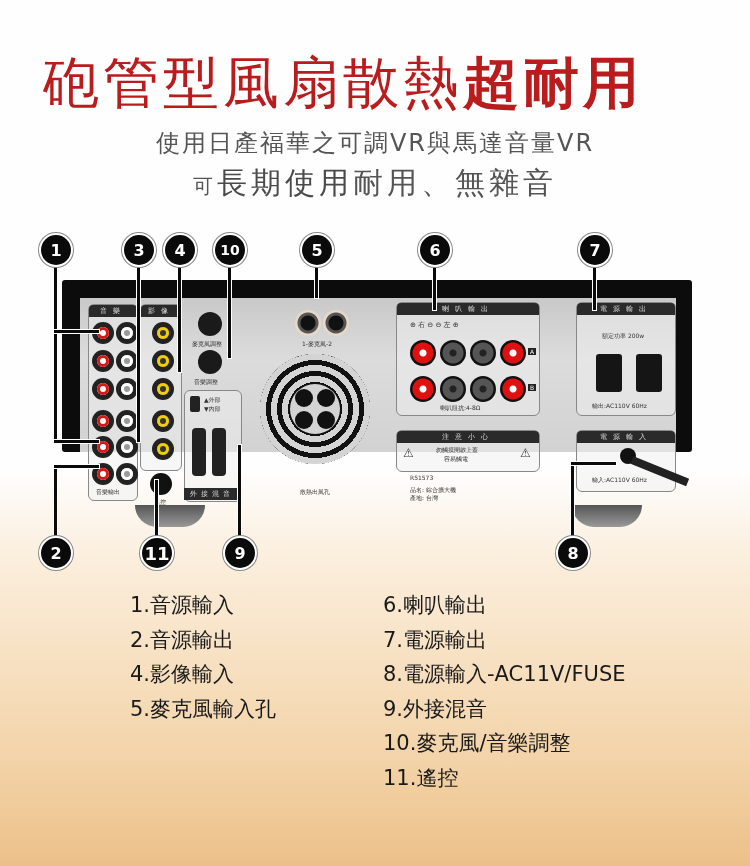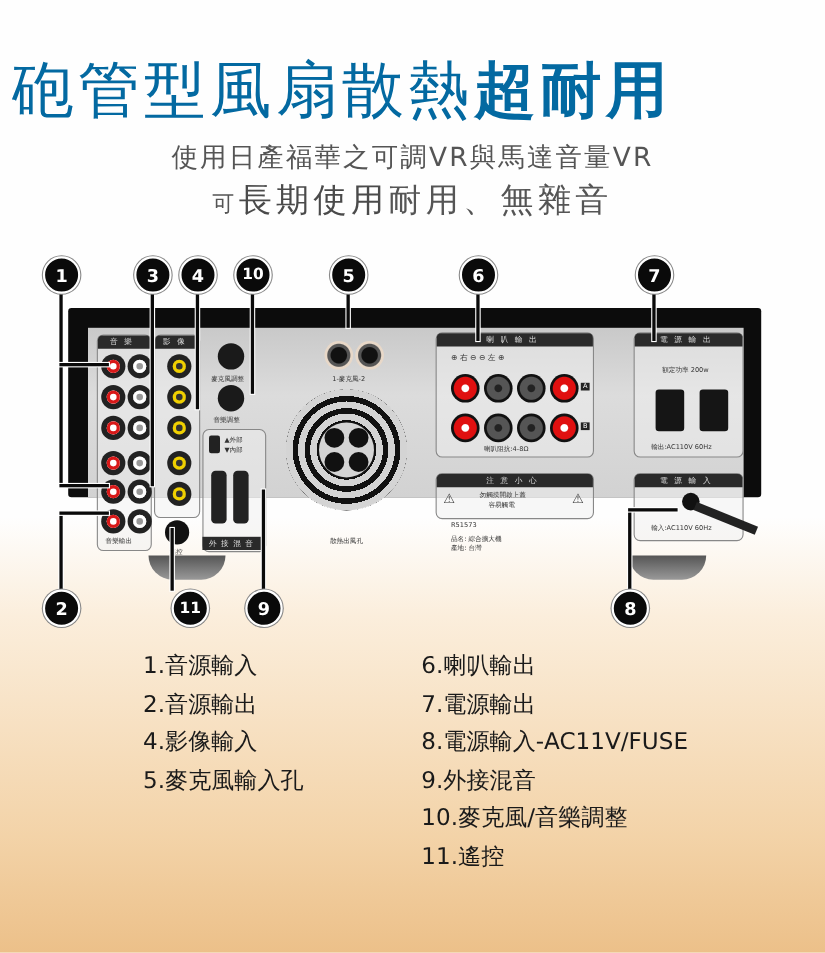--- a/index.html
+++ b/index.html
@@ -3,22 +3,22 @@
 <meta charset="utf-8">
 <style>
   html, body { margin:0; padding:0; }
   body {
     width:750px; height:866px; overflow:hidden; position:relative;
     background: linear-gradient(to bottom, #fefefe 0px, #fefefe 470px, #fbeedc 560px, #f3d3a8 760px, #ecc089 866px);
     font-family: "DejaVu Sans", sans-serif;
   }
   .title {
     position:absolute; left:0; top:50px; width:622px; text-align:center;
-    font-size:56px; color:#0369a1; letter-spacing:4px; line-height:64px;
-    font-family: "DejaVu Sans", sans-serif; font-weight:300;
+    font-size:56px; color:#b91c1c; letter-spacing:4px; line-height:64px;
+    font-family: "DejaVu Sans", sans-serif; font-weight:300;padding-left:32px;
   }
   .title .bold { font-family:"DejaVu Serif", serif; font-weight:bold; }
   .sub1 {
     position:absolute; left:0; top:128px; width:750px; text-align:center;
     font-size:24px; color:#555; letter-spacing:2px; line-height:30px;
   }
   .sub2 {
     position:absolute; left:0; top:165px; width:750px; text-align:center;
     font-size:30px; color:#555; letter-spacing:4px; line-height:36px;
   }
@@ -196,21 +196,21 @@
 <div class="callout" style="left:39px; top:233px;">1</div>
 <div class="callout" style="left:39px; top:536px;">2</div>
 <div class="callout" style="left:122px; top:233px;">3</div>
 <div class="callout" style="left:163px; top:233px;">4</div>
 <div class="callout" style="left:300px; top:233px;">5</div>
 <div class="callout" style="left:418px; top:233px;">6</div>
 <div class="callout" style="left:578px; top:233px;">7</div>
 <div class="callout" style="left:556px; top:536px;">8</div>
 <div class="callout" style="left:223px; top:536px;">9</div>
 <div class="callout" style="left:213px; top:233px; font-size:14px;">10</div>
-<div class="callout" style="left:156px; top:536px; font-size:14px;">11</div>
+<div class="callout" style="left:140px; top:536px; font-size:18px;">11</div>
 
 <div class="legend" style="left:130px; top:588px;">
   <div>1.音源輸入</div>
   <div>2.音源輸出</div>
   <div>4.影像輸入</div>
   <div>5.麥克風輸入孔</div>
 </div>
 <div class="legend" style="left:383px; top:588px;">
   <div>6.喇叭輸出</div>
   <div>7.電源輸出</div>

